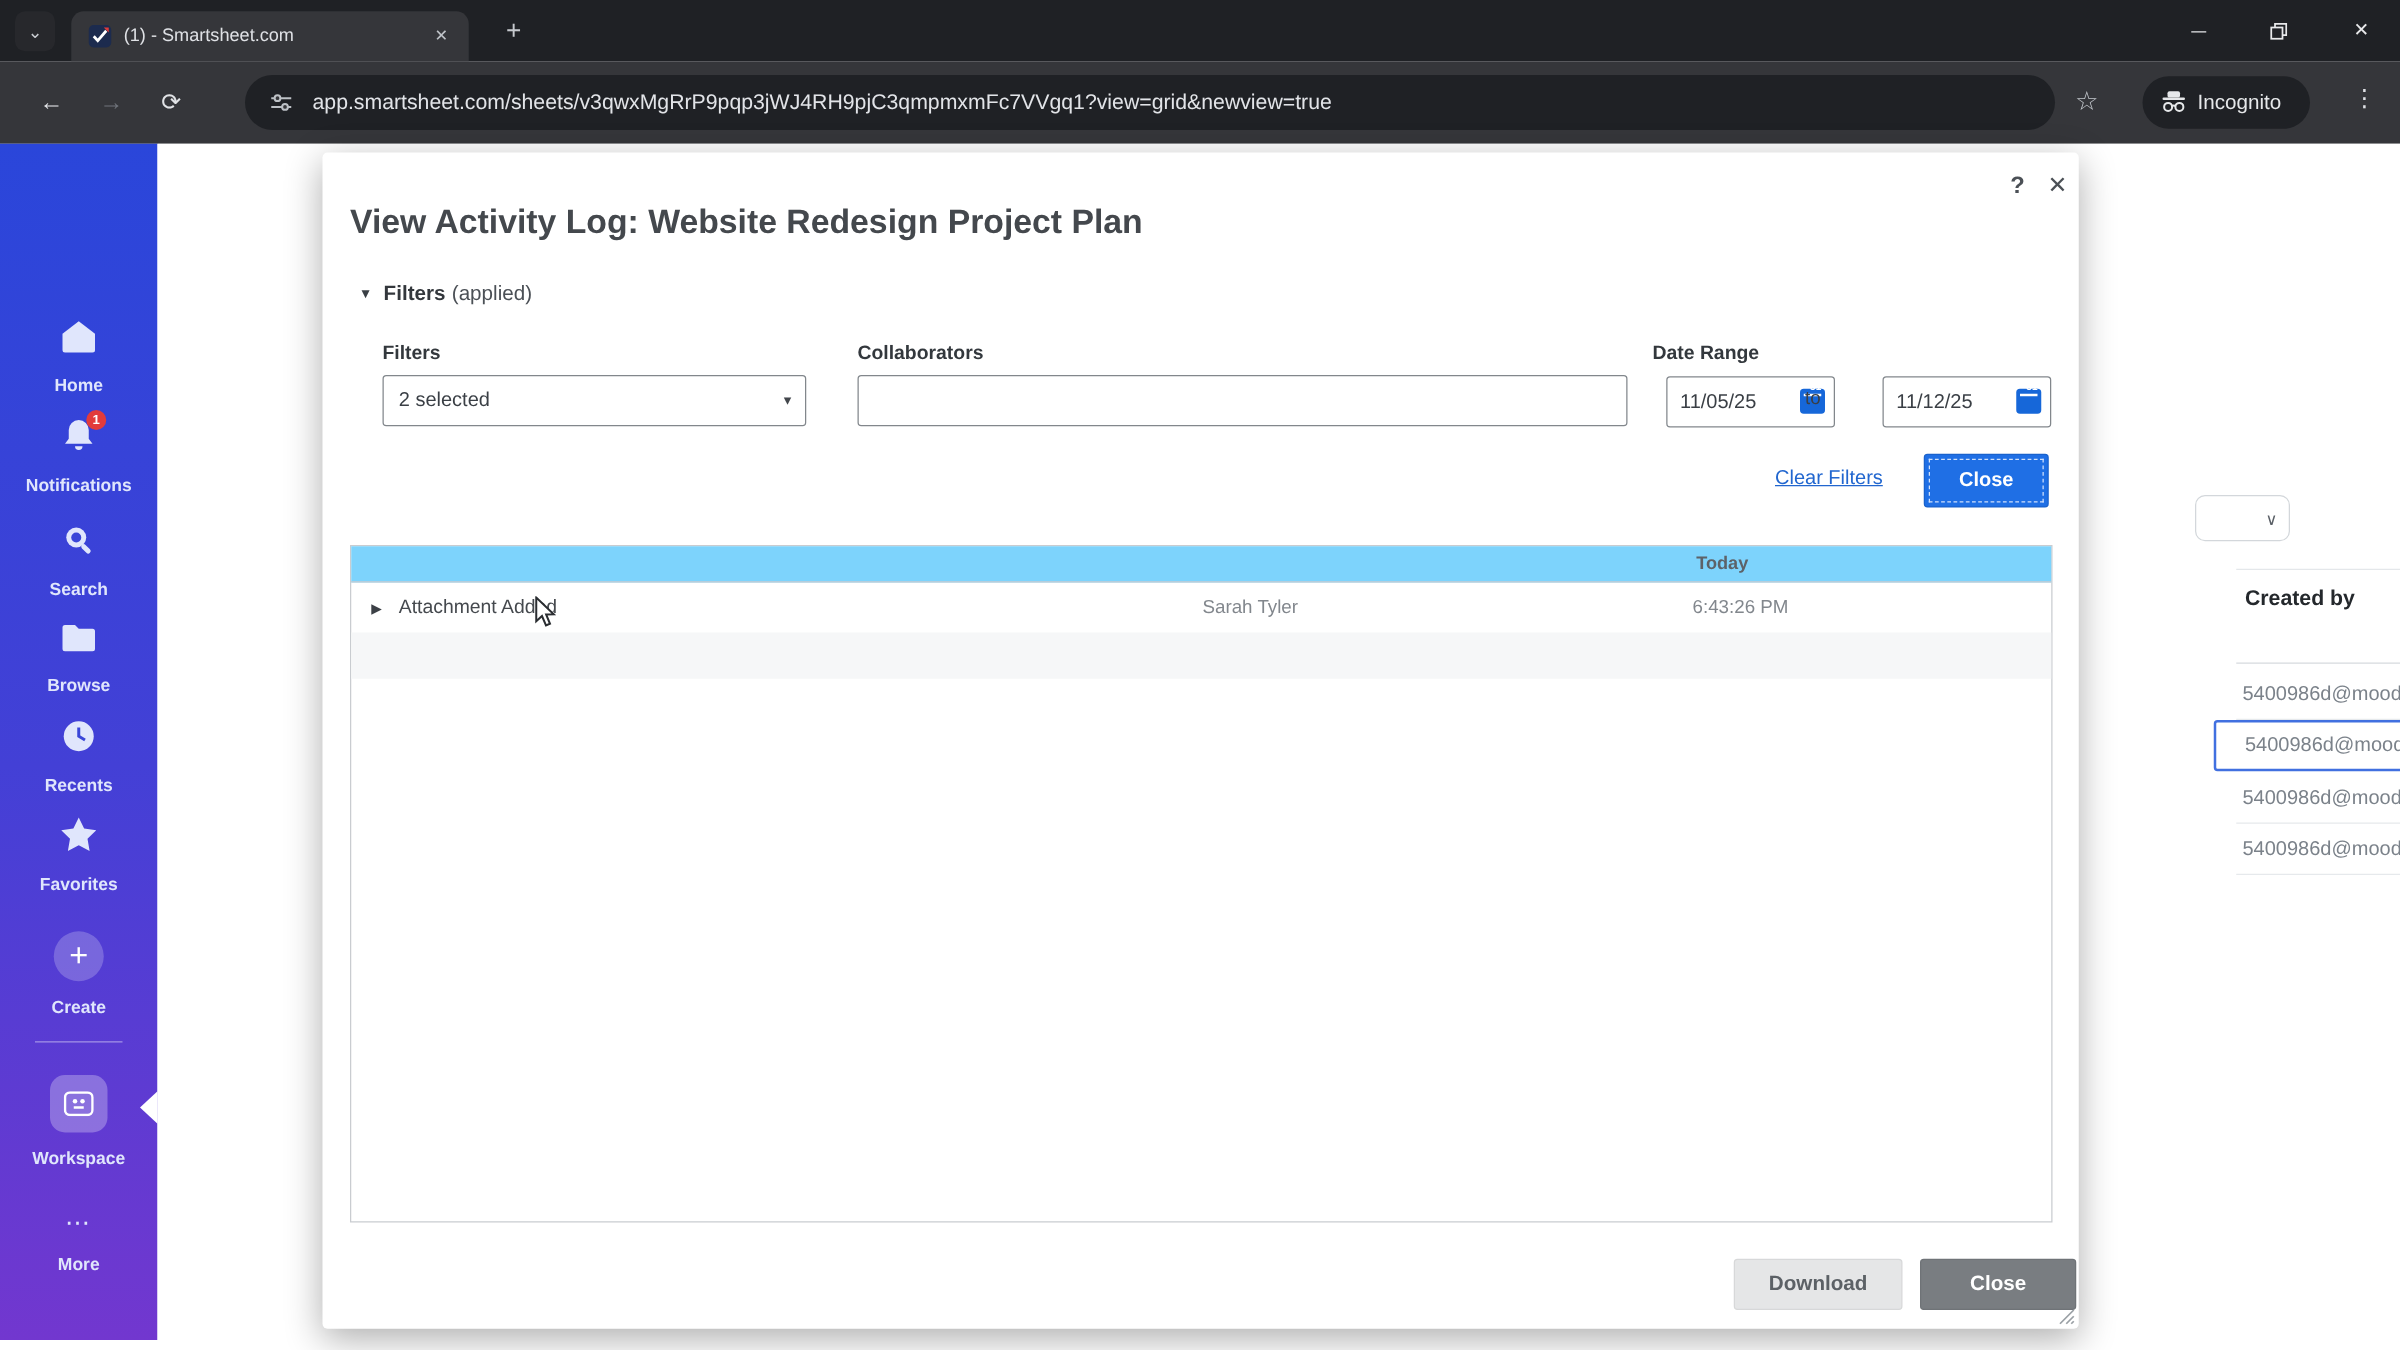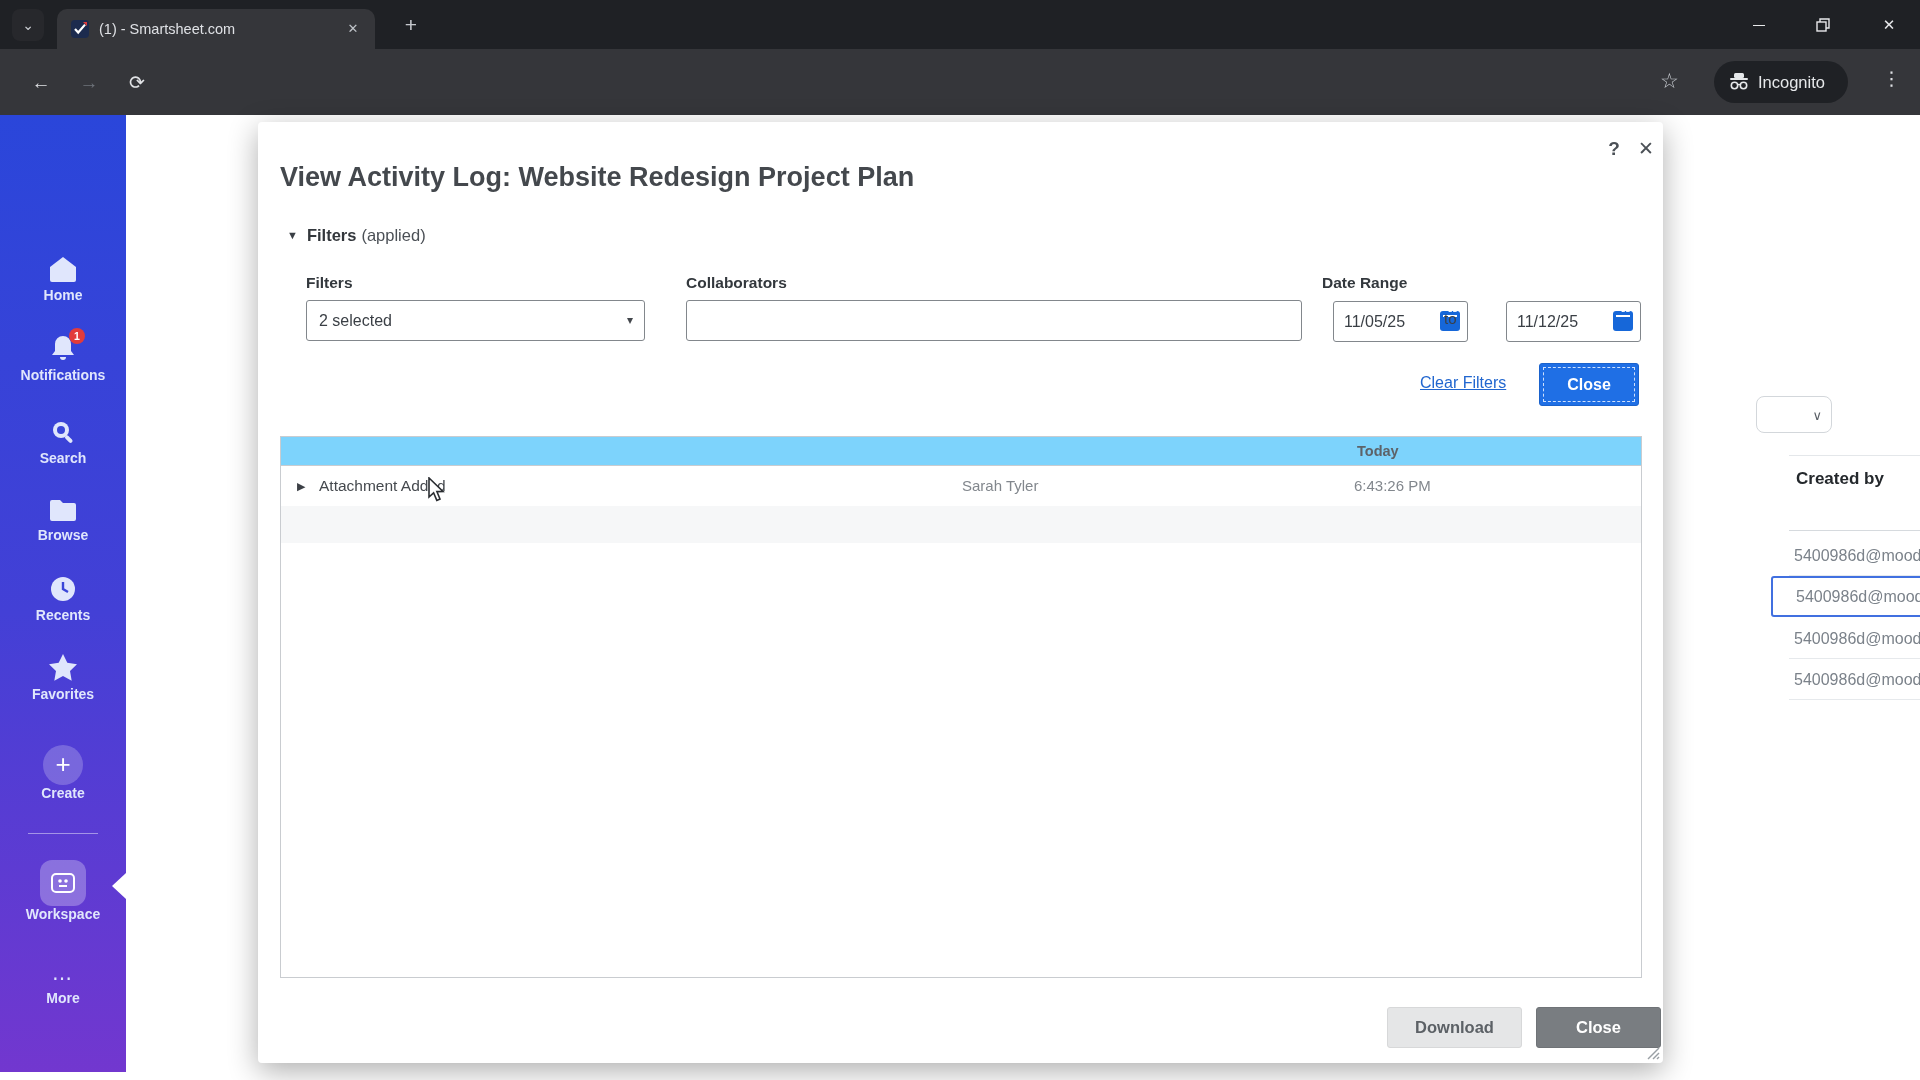--- a/index.html
+++ b/index.html
@@ -40,21 +40,21 @@
   .incog { position:absolute; left:1714px; top:12px; width:134px; height:42px; border-radius:21px;
            background:#1f2125; color:#e6e8ea; }
   .incog svg { position:absolute; left:14px; top:11px; }
   .incog .incog-label { position:absolute; left:44px; line-height:42px; font-size:16.5px;text-align:center; }
   .menu3 { position:absolute; left:1882px; top:18px; font-size:19px; color:#dfe1e5; letter-spacing:0; }
 
   
   .sidebar { position:absolute; left:0; top:115px; width:126px; height:957px;
              background:linear-gradient(180deg,#2a46da 0%,#4340d6 52%,#7237cf 100%); color:#e4e8fd; }
   .side-item { position:absolute; left:0; width:126px; text-align:center; }
-  .side-item .lbl { display:block; font-size:14px; font-weight:bold; color:#e0e6fc; margin-top:0; }
+  .side-item .lbl { display:block; font-size:14px; font-weight:bold; color:#e0e6fc; margin-top:12px; }
   .side-ico { display:inline-block; position:relative; }
   .badge { position:absolute; top:-5px; right:-8px; min-width:16px; height:16px; border-radius:8px;
            background:#e23b3b; color:#fff; font-size:10.5px; font-weight:bold; line-height:16px; padding:0 3px; }
   .side-divider { position:absolute; left:28px; top:718px; width:70px; border-top:1px solid rgba(255,255,255,.45); }
   .create-circle { width:40px; height:40px; border-radius:50%; background:rgba(255,255,255,.22);
                    display:inline-block; line-height:38px; font-size:26px; color:#fff; }
   .ws-square { width:46px; height:46px; border-radius:12px; background:rgba(255,255,255,.28);
                display:inline-flex; align-items:center; justify-content:center; }
   .notch { position:absolute; left:112px; top:758px; width:0; height:0;
            border-top:13px solid transparent; border-bottom:13px solid transparent; border-right:14px solid #ffffff; }
@@ -168,20 +168,31 @@
         </svg>
       </span>
       <span class="winbtn close">✕</span>
     </div>
   </div>
 
   <div class="toolbar">
     <span class="navbtn" style="left:28px">←</span>
     <span class="navbtn fwd" style="left:76px">→</span>
     <span class="navbtn" style="left:124px">⟳</span>
+    <div class="urlbar">
+      <span class="site-icon">
+        <svg width="18" height="18" viewBox="0 0 18 18" stroke="#bdc1c6" stroke-width="1.6" fill="none">
+          <line x1="1" y1="5.5" x2="17" y2="5.5"></line>
+            <circle cx="6" cy="5.5" r="2.3" fill="#35363a"></circle>
+          <line x1="1" y1="12.5" x2="17" y2="12.5"></line>
+            <circle cx="12" cy="12.5" r="2.3" fill="#35363a"></circle>
+        </svg>
+      </span>
+      <span class="url-text">app.smartsheet.com/sheets/v3qwxMgRrP9pqp3jWJ4RH9pjC3qmpmxmFc7VVgq1?view=grid&amp;newview=true</span>
+    </div>
     <span class="star">☆</span>
     <div class="incog">
       <svg width="22" height="20" viewBox="0 0 22 20">
         <rect x="6" y="1" width="10" height="5" rx="1.5" fill="#e6e8ea"></rect>
         <rect x="2" y="6" width="18" height="2" rx="1" fill="#e6e8ea"></rect>
         <circle cx="6.5" cy="13.5" r="3.2" fill="none" stroke="#e6e8ea" stroke-width="1.6"></circle>
         <circle cx="15.5" cy="13.5" r="3.2" fill="none" stroke="#e6e8ea" stroke-width="1.6"></circle>
         <path d="M9.5 13 q1.5 -1.2 3 0" stroke="#e6e8ea" stroke-width="1.4" fill="none"></path>
       </svg>
       <span class="incog-label">Incognito</span>

